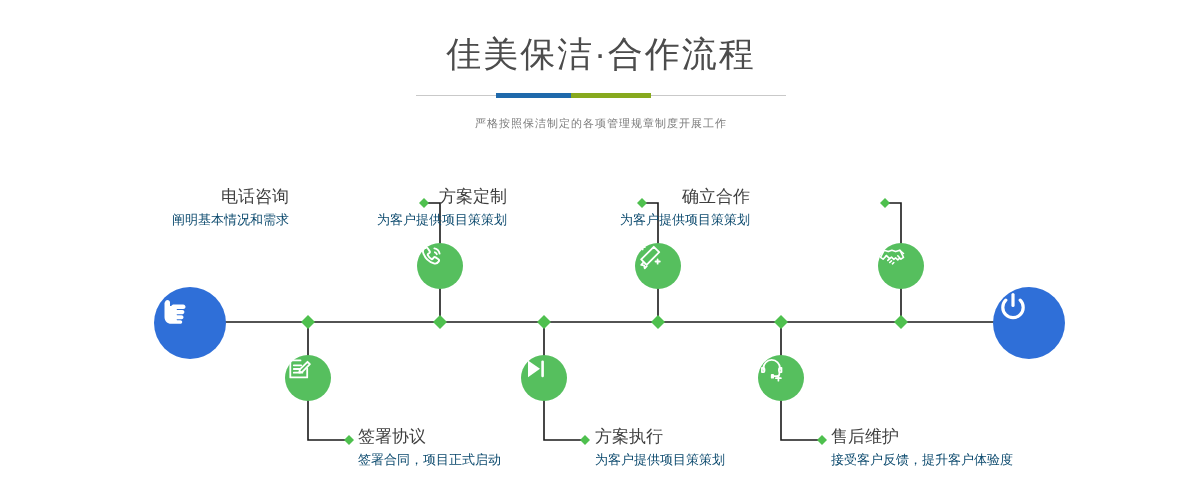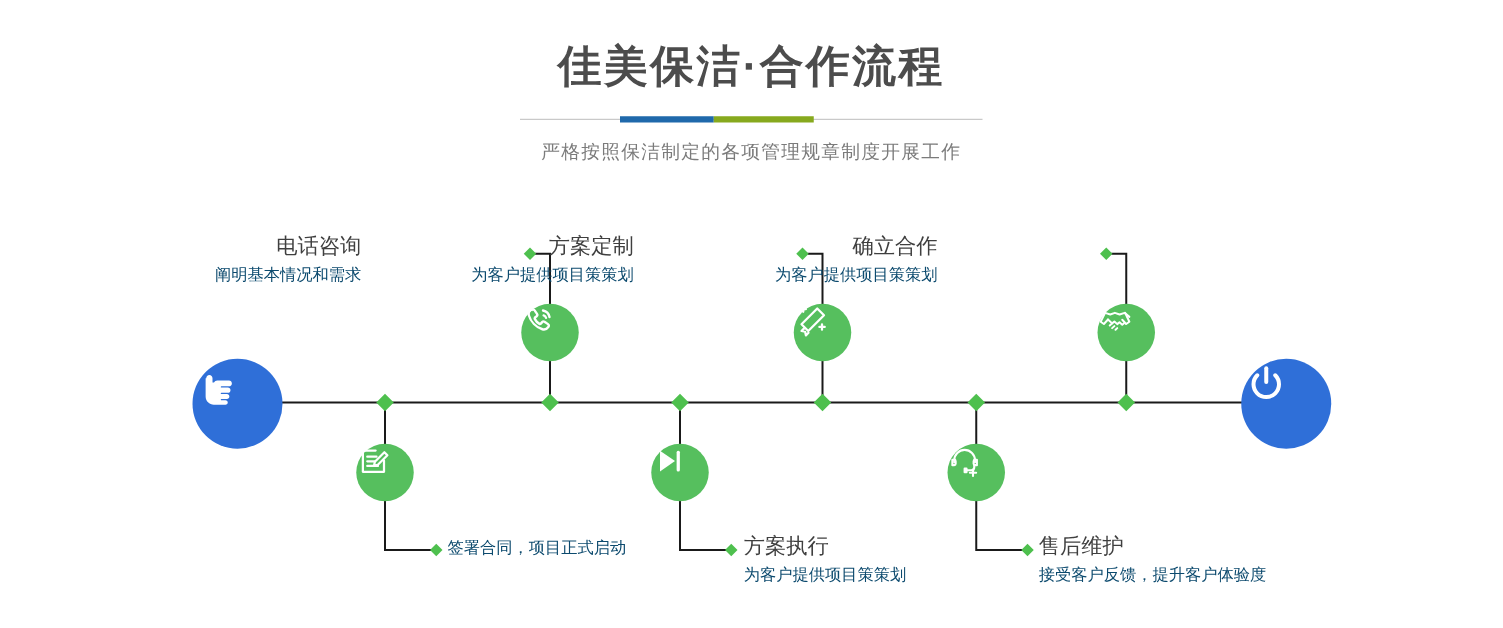--- a/index.html
+++ b/index.html
@@ -25,21 +25,21 @@
     left: 0;
     top: 32px;
     width: 1202px;
     text-align: center;
   }
   .title {
     font-size: 35px;
     line-height: 44px;
     color: #4c4c4c;
     letter-spacing: 2px;
-    font-weight: 700;
+    font-weight: 400;
   }
   .divider {
     position: relative;
     width: 370px;
     height: 12px;
     margin: 14px auto 0 auto;
   }
   .divider .rule {
     position: absolute;
     left: 0;
@@ -59,25 +59,24 @@
   .divider .seg-green {
     position: absolute;
     left: 155px;
     top: 3px;
     width: 80px;
     height: 5px;
     background: #87a91e;
   }
   .subtitle {
     margin-top: 10px;
-    font-size: 15px;
+    font-size: 11px;
     line-height: 22px;
     color: #7b7b7b;
     letter-spacing: 1px;
-    font-family: Liberation Mono, monospace;
   }
 
   
   .flow {
     position: absolute;
     left: 0;
     top: 0;
     width: 1068px;
     height: 502px;
   }
@@ -244,20 +243,21 @@
     <div class="node-icon" style="left:285px; top:355px;">
       <span>
         <svg width="28" height="28" viewBox="0 0 28 28" fill="none" stroke="#ffffff" stroke-width="1.8" stroke-linejoin="round" stroke-linecap="round">
           <path d="M22.2 13.5v8.9H5.3V5.4h10.2"></path>
           <path d="M8.8 10.3h7.4M8.8 14h6.2M8.8 17.7h8.6"></path>
           <path d="M14.9 14.4l7.6-7.6 2.4 2.4-7.6 7.6-3.1.7z"></path>
         </svg>
       </span>
     </div>
     <div class="label bottom" style="left:358px; top:426px;">
+      <div class="ttl">签署协议</div>
       <div class="desc">签署合同，项目正式启动</div>
     </div>
 
     <div class="node-icon" style="left:521px; top:355px;">
       <span>
         <svg width="28" height="28" viewBox="0 0 28 28" fill="#ffffff">
           <polygon points="7,5.5 19,13.8 7,22.2"></polygon>
           <rect x="20.3" y="5.5" width="2.6" height="16.7" rx="1.2"></rect>
         </svg>
       </span>

